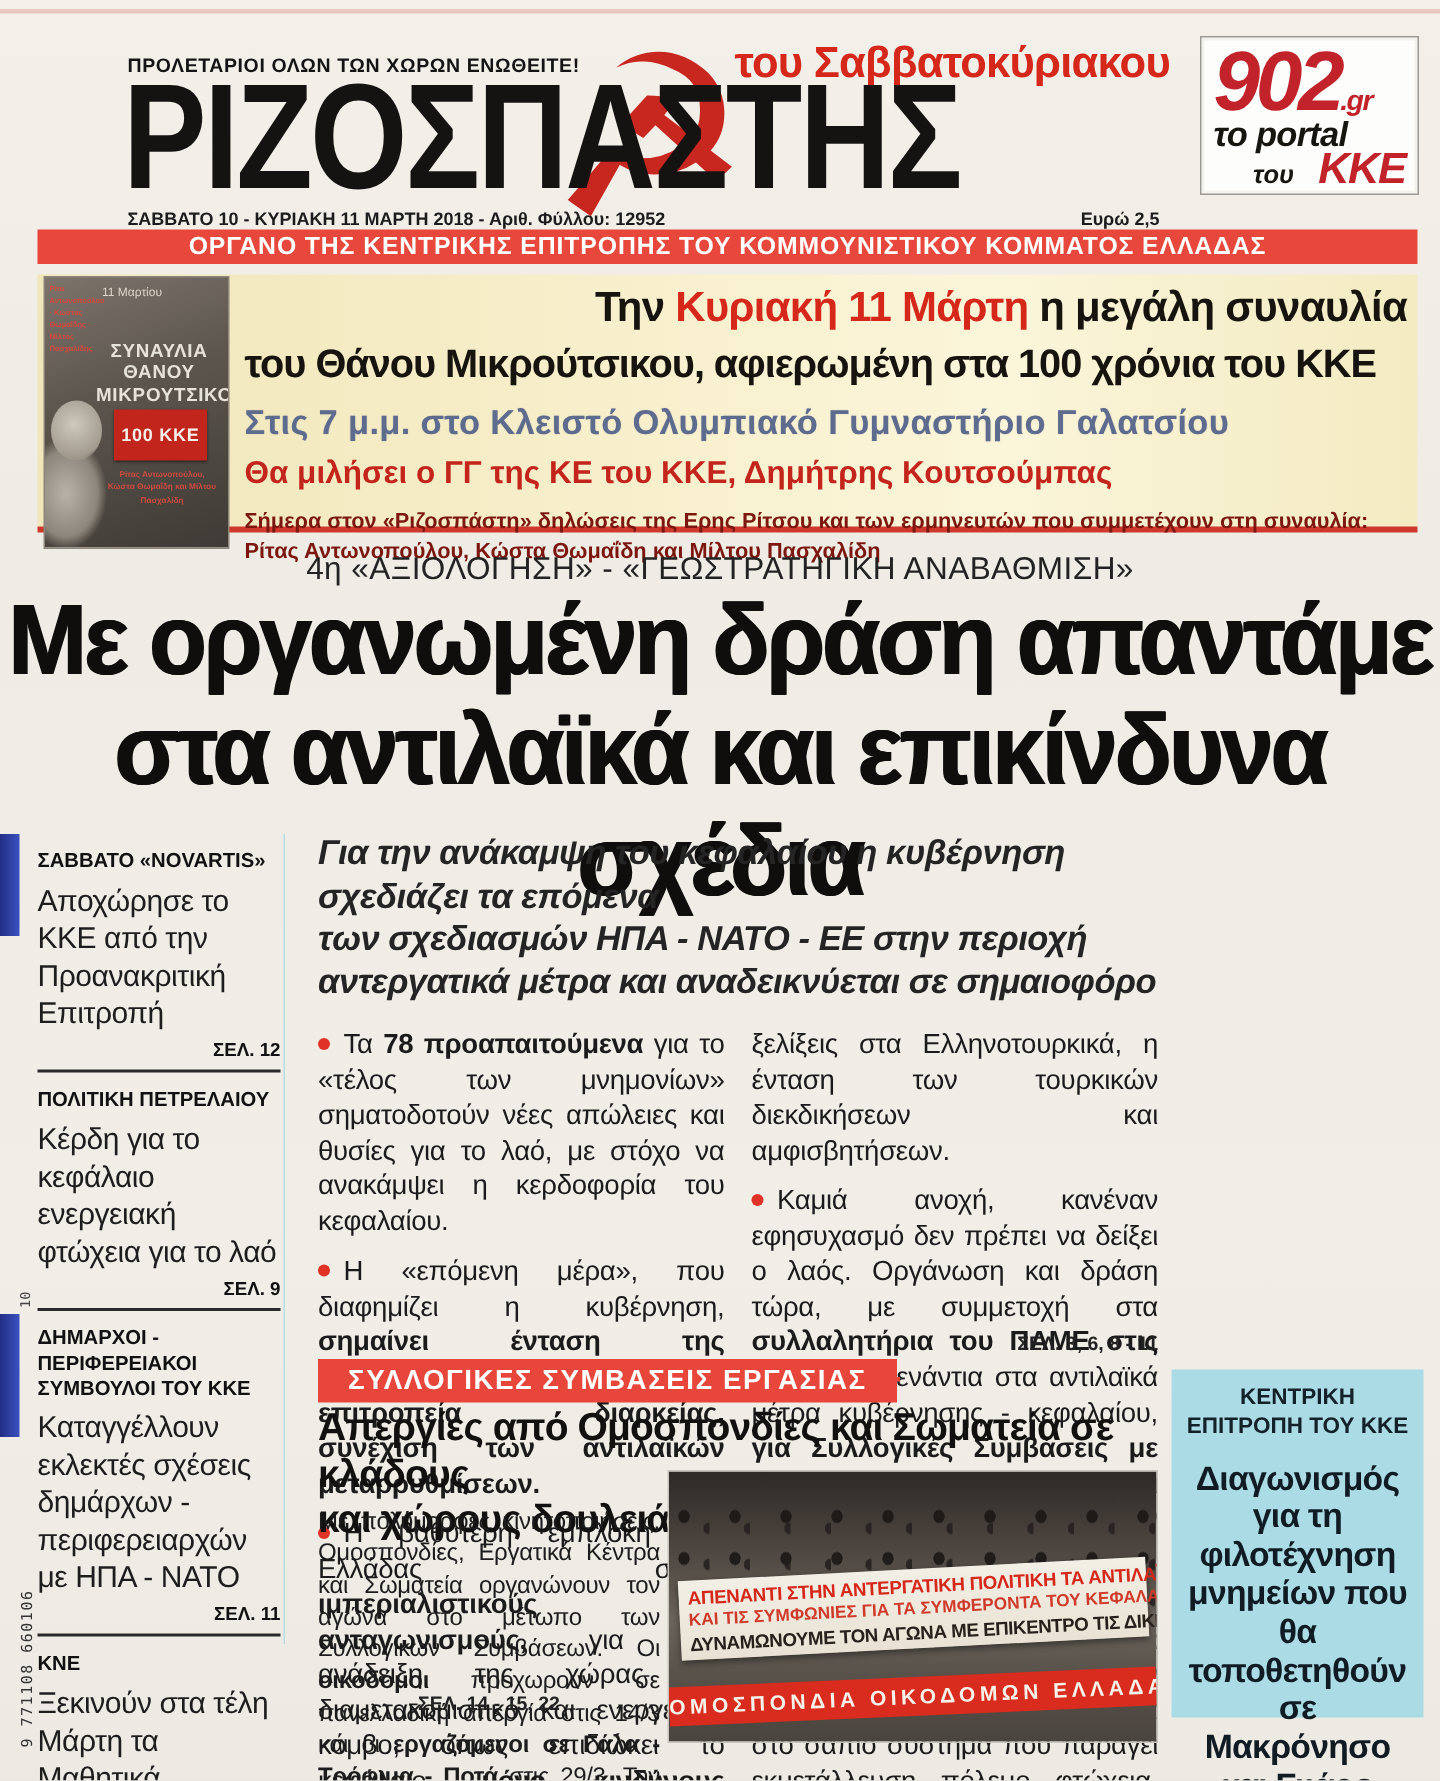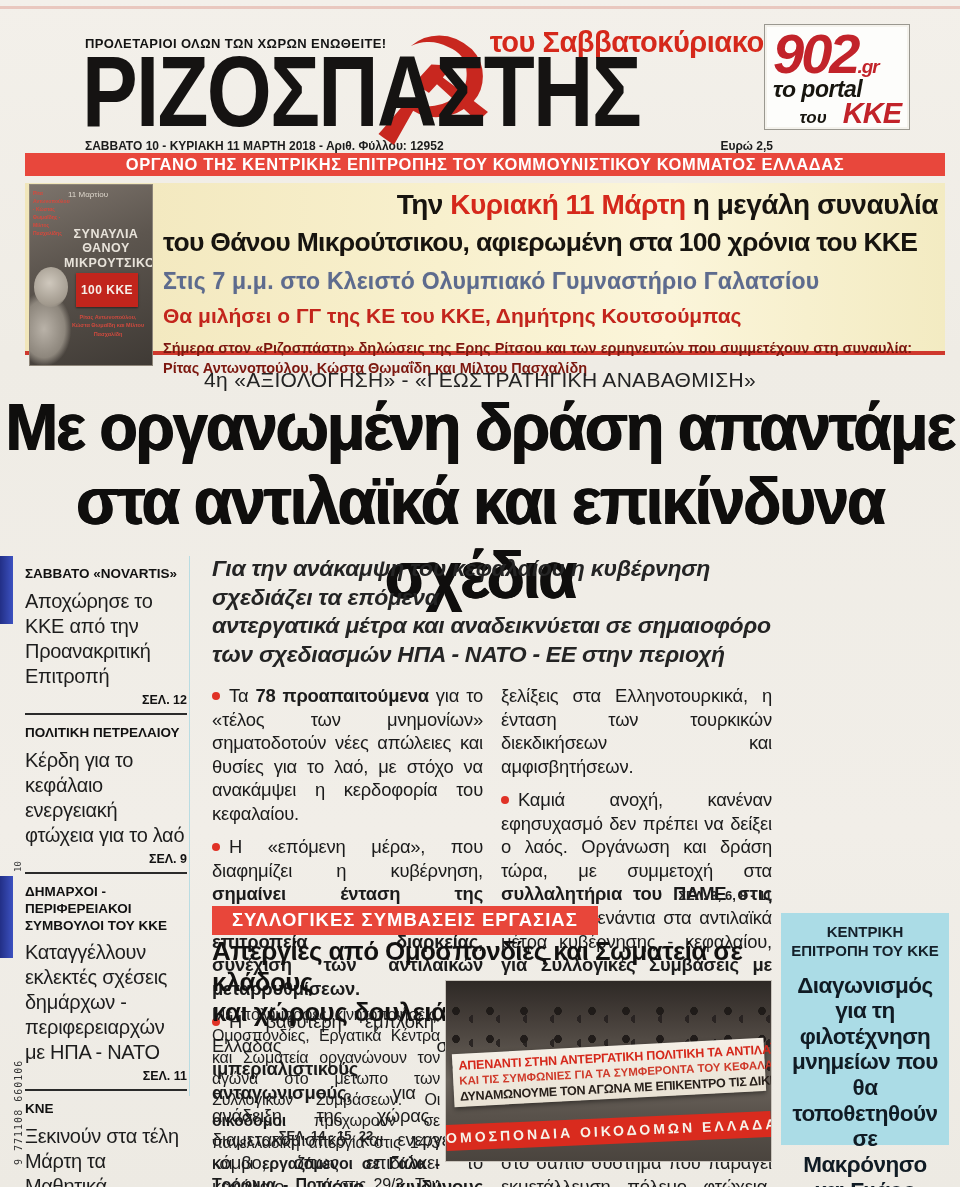--- a/index.html
+++ b/index.html
@@ -9,21 +9,21 @@
   .scan-top{position:absolute;left:0;top:6px;width:100%;height:3px;background:#e4b7ad;opacity:.7;}
 
   
   .slogan{position:absolute;left:85px;top:36px;font-size:13px;font-weight:bold;letter-spacing:.4px;color:#141414;}
   .edition{position:absolute;left:430px;top:26px;width:350px;text-align:right;
     font-size:29px;font-weight:bold;color:#d5281b;letter-spacing:-.5px;}
   .hs-icon{position:absolute;left:366px;top:18px;font-size:150px;line-height:1;color:#c8271f;z-index:1;
     font-family:"DejaVu Sans",sans-serif;}
   .np-title{position:absolute;left:82px;top:42px;z-index:2;font-size:96px;line-height:1;font-weight:bold;
     color:#151312;letter-spacing:-2px;transform:scaleX(.87) scaleY(1.04);transform-origin:left top;white-space:nowrap;}
-  .portal{position:absolute;left:764px;top:24px;width:146px;height:106px;background:#fdfdfb;
+  .portal{position:absolute;left:800px;top:24px;width:146px;height:106px;background:#fdfdfb;
     border:1px solid #9a9890;box-shadow:0 0 0 2px #f4f2ec inset;padding:2px 8px;box-sizing:border-box;z-index:3;}
   .portal .num{font-size:56px;font-weight:bold;font-style:italic;color:#c2232a;line-height:.95;letter-spacing:-3px;}
   .portal .gr{font-size:19px;font-weight:bold;font-style:italic;color:#c2232a;letter-spacing:-1px;}
   .portal .l1{font-size:23px;font-weight:bold;font-style:italic;color:#17150f;margin-top:-4px;letter-spacing:-.5px;}
   .portal .l2row{display:flex;justify-content:flex-end;align-items:baseline;gap:16px;margin-top:-6px;}
   .portal .l2{font-size:17px;font-weight:bold;font-style:italic;color:#17150f;}
   .portal .l3{font-size:29px;font-weight:bold;font-style:italic;color:#c2232a;letter-spacing:-1px;}
   .dateline{position:absolute;left:85px;top:139px;width:688px;display:flex;justify-content:space-between;
     font-size:12px;font-weight:bold;color:#1c1c1c;}
   .organ{position:absolute;left:25px;top:153px;width:920px;height:23px;background:#e8473c;
@@ -208,22 +208,22 @@
       <div class="sb-title">Ξεκινούν στα τέλη Μάρτη τα Μαθητικά Φεστιβάλ</div>
 
     </div>
 
   </div>
   <div class="v-rule"></div>
 
   <div class="main">
     <div class="intro">
       <div>Για την ανάκαμψη του κεφαλαίου η κυβέρνηση σχεδιάζει τα επόμενα</div>
+      <div>των σχεδιασμών ΗΠΑ - ΝΑΤΟ - ΕΕ στην περιοχή</div>
       <div>αντεργατικά μέτρα και αναδεικνύεται σε σημαιοφόρο</div>
-      <div>των σχεδιασμών ΗΠΑ - ΝΑΤΟ - ΕΕ στην περιοχή</div>
     </div>
     <div class="cols">
       <div class="col">
         <p><span class="dot"></span><span><span>Τα </span><span class="seg-b">78 προαπαιτούμενα</span><span> για το «τέλος των μνημονίων» σηματοδοτούν νέες απώλειες και θυσίες για το λαό, με στόχο να ανακάμψει η κερδοφορία του κεφαλαίου.</span></span></p>
         <p><span class="dot"></span><span><span>Η «επόμενη μέρα», που διαφημίζει η κυβέρνηση, </span><span class="seg-b">σημαίνει ένταση της εκμετάλλευσης, μνημόνια και επιτροπεία διαρκείας, συνέχιση των αντιλαϊκών μεταρρυθμίσεων.</span></span></p>
         <p><span class="dot"></span><span><span>Η βαθύτερη εμπλοκή της Ελλάδας στους </span><span class="seg-b">ιμπεριαλιστικούς ανταγωνισμούς,</span><span> για την ανάδειξη της χώρας σε διαμετακομιστικό και ενεργειακό κόμβο, όπως επιδιώκει το κεφάλαιο, </span><span class="seg-b">μόνο κινδύνους προμηνύει για το λαό.</span></span></p>
       </div>
       <div class="col">
         <p><span><span>ξελίξεις στα Ελληνοτουρκικά, η ένταση των τουρκικών διεκδικήσεων και αμφισβητήσεων.</span></span></p>
         <p><span class="dot"></span><span><span>Καμιά ανοχή, κανέναν εφησυχασμό δεν πρέπει να δείξει ο λαός. Οργάνωση και δράση τώρα, με συμμετοχή στα </span><span class="seg-b">συλλαλητήρια του ΠΑΜΕ στις 20 Μάρτη,</span><span> ενάντια στα αντιλαϊκά μέτρα κυβέρνησης - κεφαλαίου, </span><span class="seg-b">για Συλλογικές Συμβάσεις με αυξήσεις στους μισθούς και βελτίωση των συνθηκών δουλειάς.</span></span></p>

